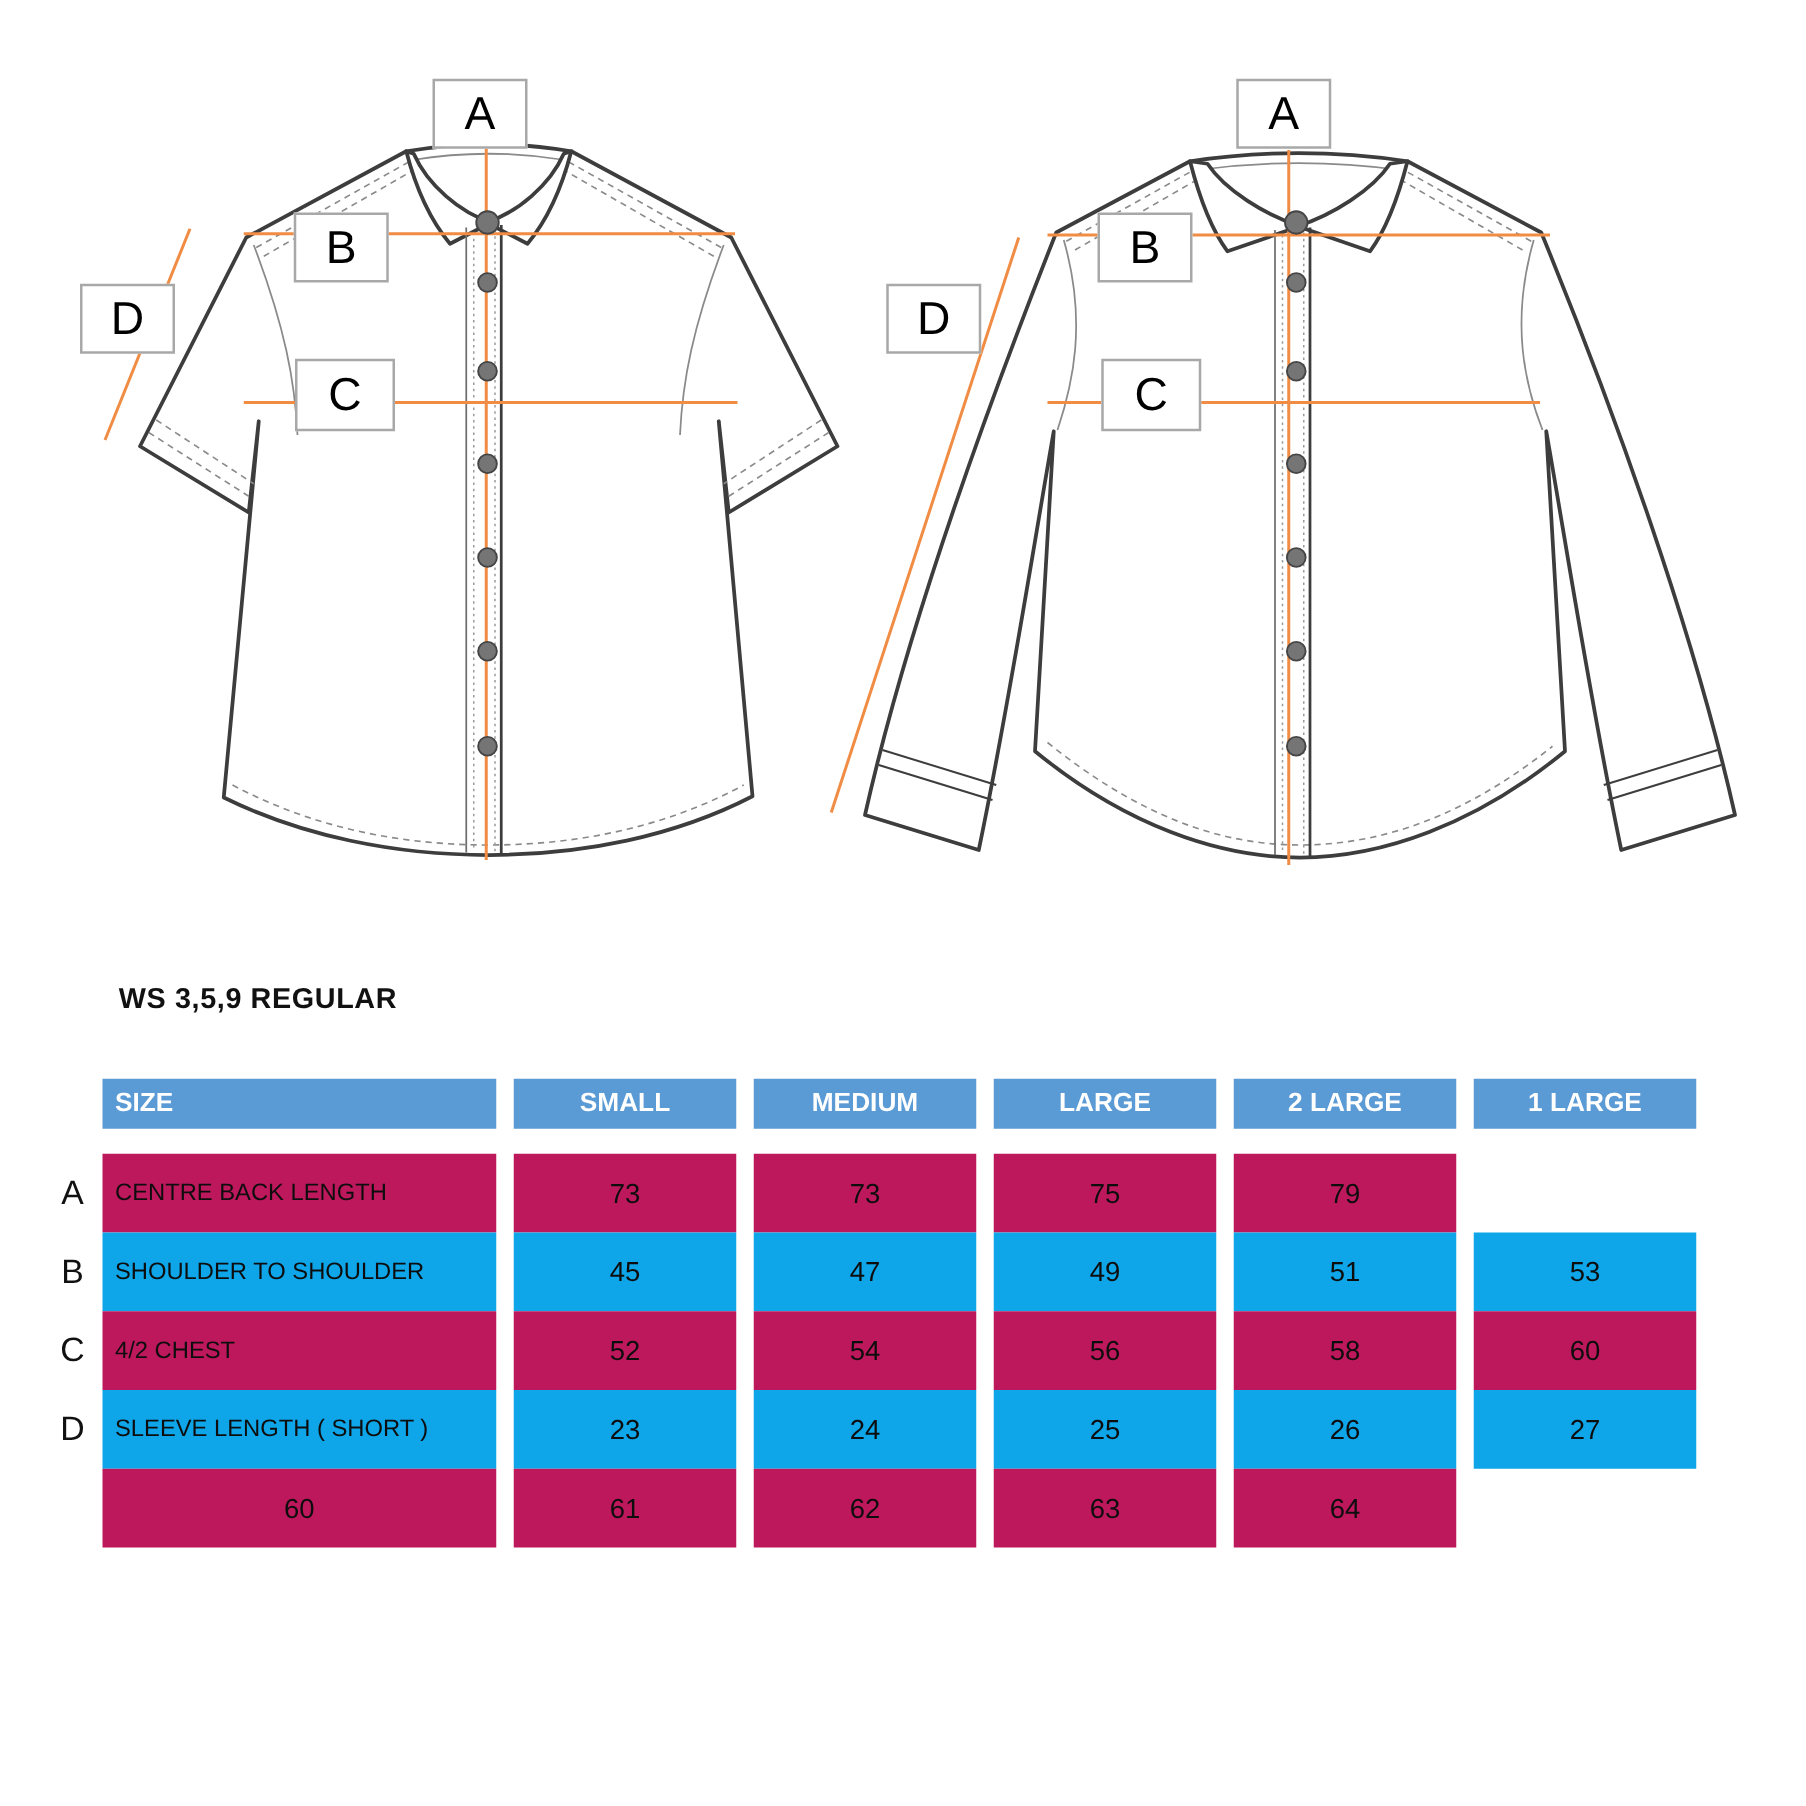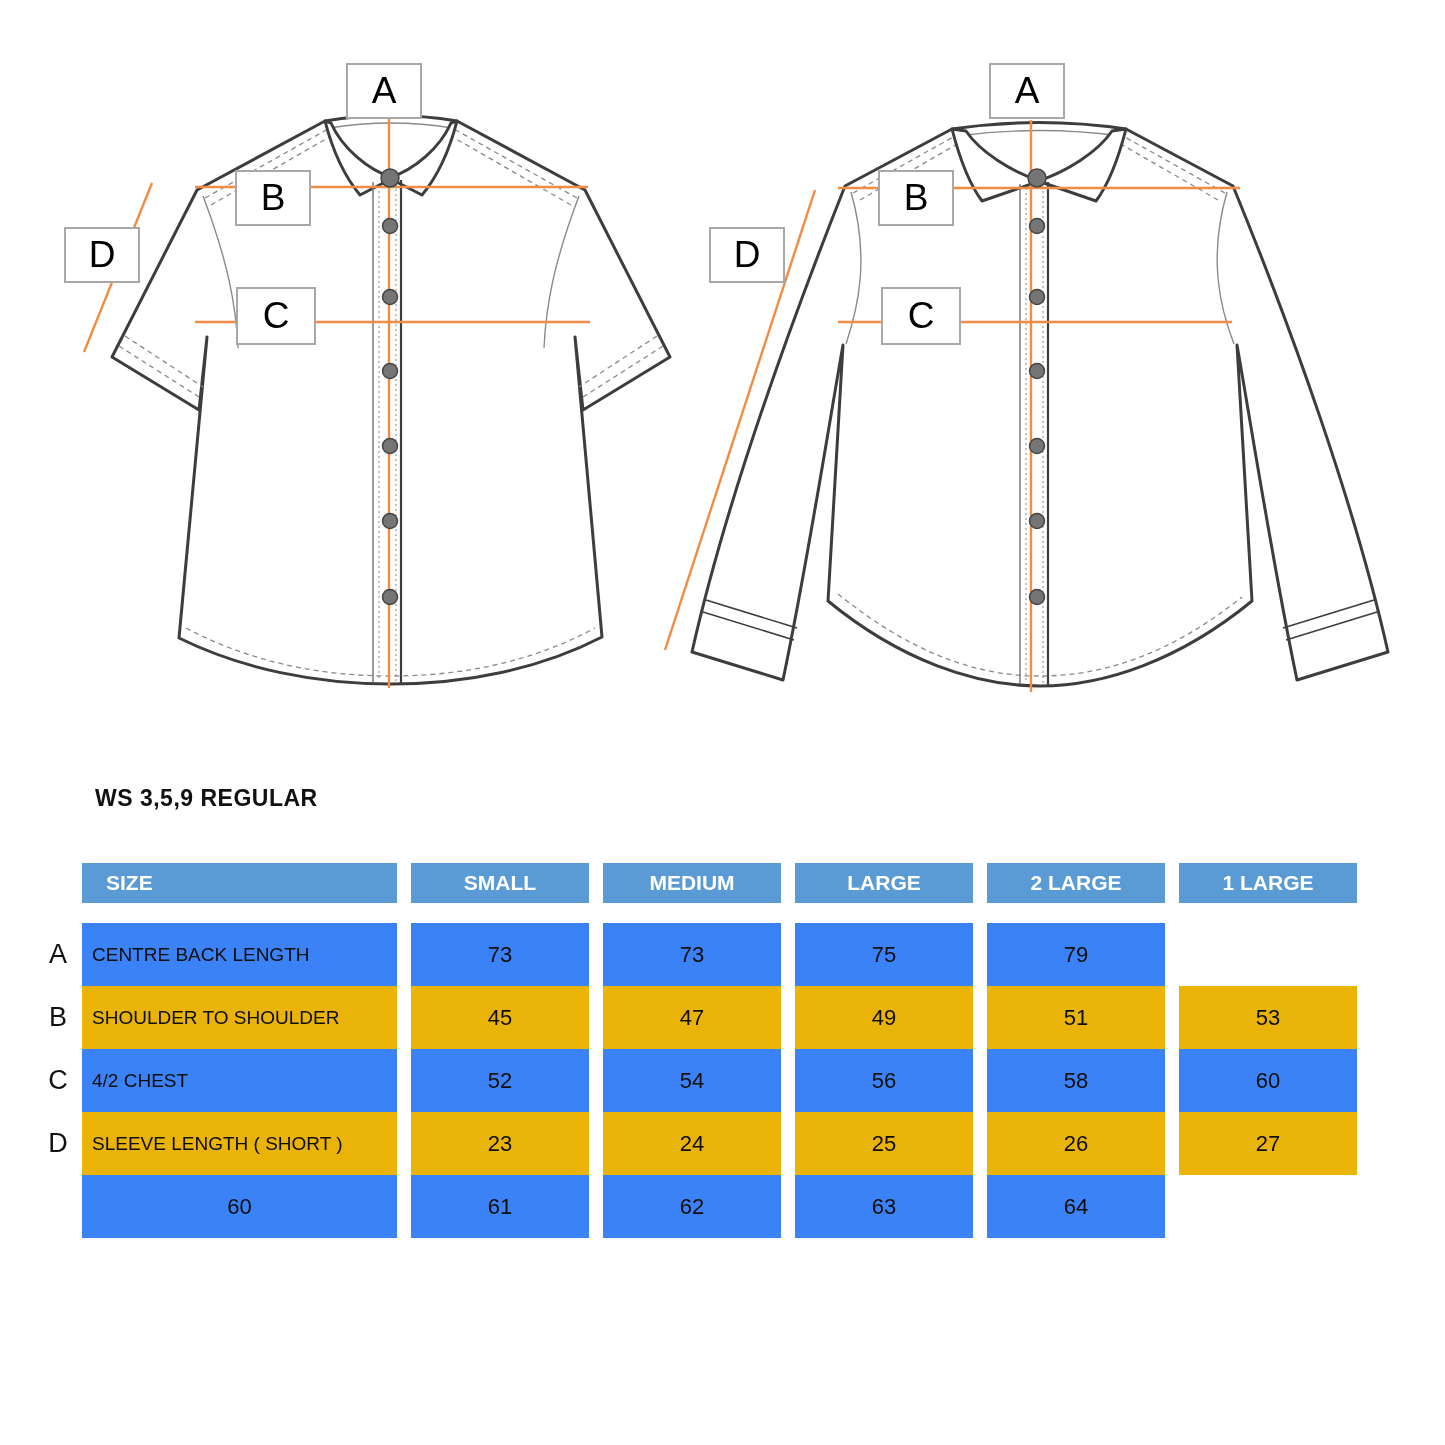--- a/index.html
+++ b/index.html
@@ -24,28 +24,28 @@
   .t-head,.t-row{
     display:grid;
     grid-template-columns:315px 178px 178px 178px 178px 178px;
     column-gap:14px;
   }
   .t-head{margin-bottom:20px;}
   .th{
     height:40px;background:#5B9BD5;color:#ffffff;font-weight:700;font-size:21px;
     display:flex;align-items:center;justify-content:center;box-sizing:border-box;
   }
-  .th.first{justify-content:flex-start;padding-left:24px;}
+  .th.first{justify-content:flex-start;padding-left:10px;}
   .td{
     height:63px;display:flex;align-items:center;justify-content:center;
     font-size:22px;font-weight:400;color:#0d0d0d;box-sizing:border-box;
   }
   .td.label{justify-content:flex-start;padding-left:10px;font-weight:400;font-size:19px;}
-  .t-row.shade-a .td{background:#3b82f6;}
-  .t-row.shade-b .td{background:#eab308;}
+  .t-row.shade-a .td{background:#be185d;}
+  .t-row.shade-b .td{background:#0ea5e9;}
   .row-letter{
     position:absolute;left:40px;width:36px;height:32px;line-height:32px;
     text-align:center;font-size:27px;font-weight:400;color:#111;
   }
 </style>
 </head>
 <body>
 
 <div class="canvas">
 

